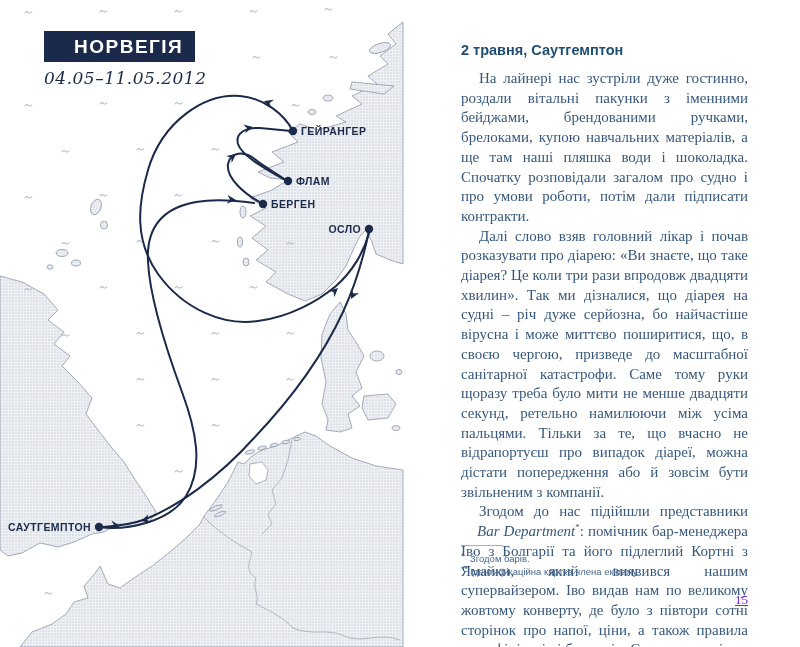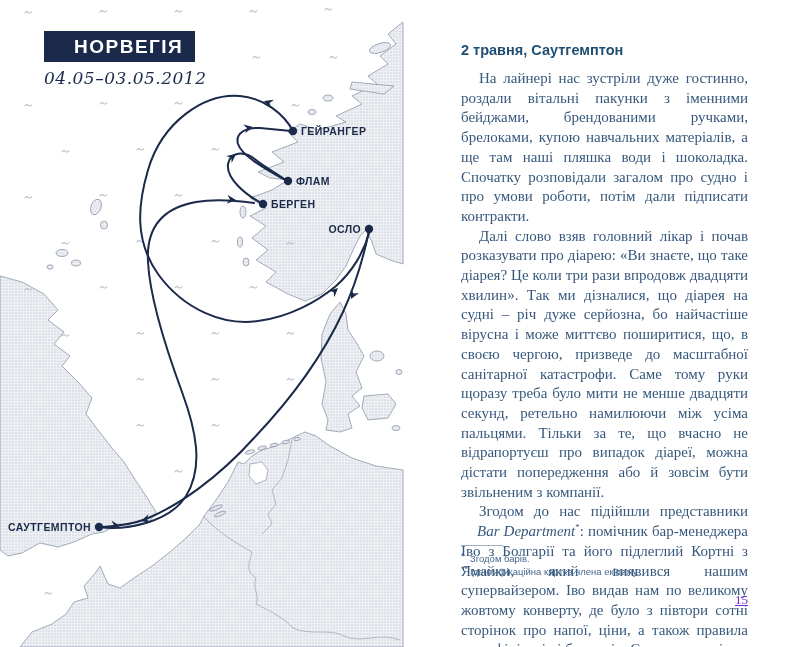--- a/index.html
+++ b/index.html
@@ -183,21 +183,21 @@
           </g>
           <g>
             <circle cx="99" cy="527" r="4.2" fill="#1b2a4a"></circle>
             <text class="city-label" x="91" y="531" text-anchor="end">САУТГЕМПТОН</text>
           </g>
         </g>
     </svg>
 
     <div id="title-block">
       <div id="title-box">НОРВЕГІЯ</div>
-      <div id="date-range">04.05–03.05.2012</div>
+      <div id="date-range">04.05–11.05.2012</div>
     </div>
   </div>
 
   <div id="article">
     <h2 id="section-heading">2 травня, Саутгемптон</h2>
     <div id="paragraphs">
         <p><span>На лайнері нас зустріли дуже гостинно, роздали вітальні пакунки з іменними бейджами, брендованими ручками, брелоками, купою навчальних матеріалів, а ще там наші пляшка води і шоколадка. Спочатку розповідали загалом про судно і про умови роботи, потім дали підписати контракти.</span></p>
         <p><span>Далі слово взяв головний лікар і почав розказувати про діарею: «Ви знаєте, що таке діарея? Це коли три рази впродовж двадцяти хвилин». Так ми дізналися, що діарея на судні – річ дуже серйозна, бо найчастіше вірусна і може миттєво поширитися, що, в своєю чергою, призведе до масштабної санітарної катастрофи. Саме тому руки щоразу треба було мити не менше двадцяти секунд, ретельно намилюючи між усіма пальцями. Тільки за те, що вчасно не відрапортуєш про випадок діареї, можна дістати попередження або й зовсім бути звільненим з компанії.</span></p>
         <p><span>Згодом до нас підійшли представники </span><i>Bar Department</i><sup>*</sup><span>: помічник бар-менеджера Іво з Болгарії та його підлеглий Кортні з Ямайки, який виявився нашим супервайзером. Іво видав нам по великому жовтому конверту, де було з півтори сотні сторінок про напої, ціни, а також правила для офіціантів і барменів. Сказав, що очікує, аби вже за тиждень ми все це докладно знали. Тоді ж нам видали наші </span></p>
       </div>

